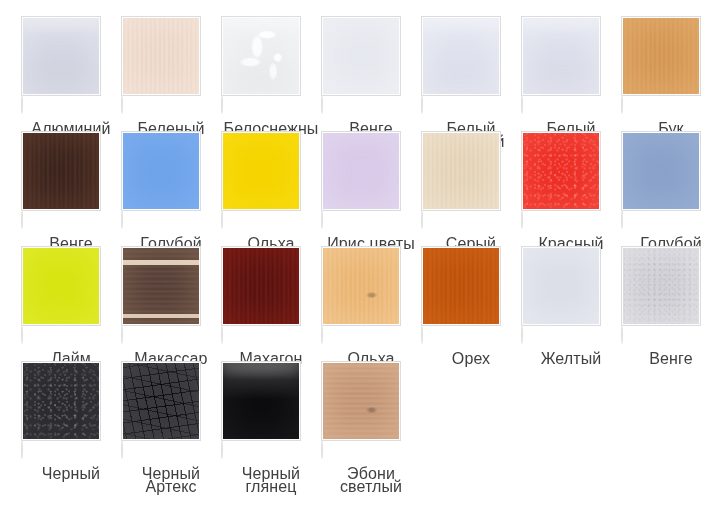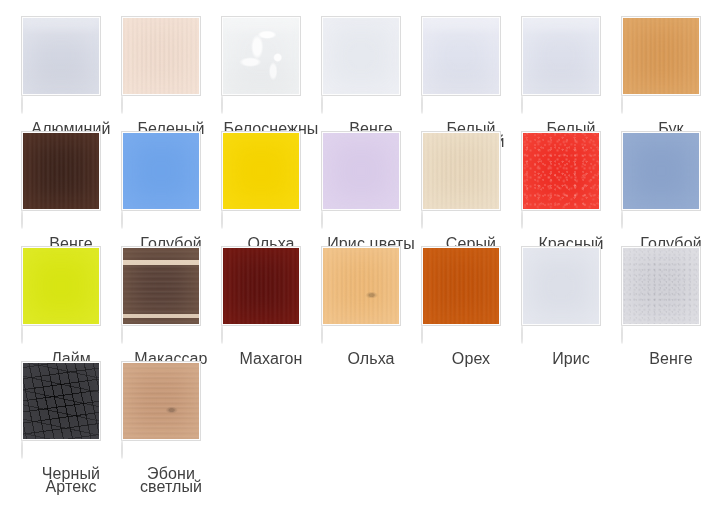--- a/index.html
+++ b/index.html
@@ -215,23 +215,29 @@
         <div class="swatch-tile tx-vgrain" style="background-color: rgb(94, 17, 14); box-shadow: rgba(142, 35, 24, 0.55) 0px 0px 26px 6px inset, rgba(94, 17, 14, 0.4) 0px 0px 8px 0px inset;"></div>
       </div><span class="swatch-radio"></span><span class="swatch-label">Махагон</span></div>
     <div class="swatch-card"><div class="swatch-tile-wrap">
         <div class="swatch-tile tx-vgrain tx-knot" style="background-color: rgb(238, 185, 119); box-shadow: rgba(246, 210, 162, 0.55) 0px 0px 26px 6px inset, rgba(238, 185, 119, 0.4) 0px 0px 8px 0px inset;"></div>
       </div><span class="swatch-radio"></span><span class="swatch-label">Ольха</span></div>
     <div class="swatch-card"><div class="swatch-tile-wrap">
         <div class="swatch-tile tx-vgrain" style="background-color: rgb(194, 83, 10); box-shadow: rgba(213, 105, 27, 0.55) 0px 0px 26px 6px inset, rgba(194, 83, 10, 0.4) 0px 0px 8px 0px inset;"></div>
       </div><span class="swatch-radio"></span><span class="swatch-label">Орех</span></div>
     <div class="swatch-card"><div class="swatch-tile-wrap">
         <div class="swatch-tile " style="background-color: rgb(220, 223, 232); box-shadow: rgba(239, 240, 246, 0.55) 0px 0px 26px 6px inset, rgba(220, 223, 232, 0.4) 0px 0px 8px 0px inset;"></div>
-      </div><span class="swatch-radio"></span><span class="swatch-label">Ирис</span></div>
+      </div><span class="swatch-radio"></span><span class="swatch-label">Желтый</span></div>
     <div class="swatch-card"><div class="swatch-tile-wrap">
         <div class="swatch-tile tx-metal" style="background-color: rgb(210, 210, 216); box-shadow: rgba(236, 236, 240, 0.55) 0px 0px 26px 6px inset, rgba(210, 210, 216, 0.4) 0px 0px 8px 0px inset;"></div>
       </div><span class="swatch-radio"></span><span class="swatch-label">Венге</span></div>
     <div class="swatch-card"><div class="swatch-tile-wrap">
+        <div class="swatch-tile tx-speckle" style="background-color: rgb(43, 43, 47); box-shadow: rgba(60, 60, 66, 0.55) 0px 0px 26px 6px inset, rgba(43, 43, 47, 0.4) 0px 0px 8px 0px inset;"></div>
+      </div><span class="swatch-radio"></span><span class="swatch-label">Черный</span></div>
+    <div class="swatch-card"><div class="swatch-tile-wrap">
         <div class="swatch-tile tx-cross" style="background-color: rgb(58, 58, 62); box-shadow: rgba(74, 74, 80, 0.55) 0px 0px 26px 6px inset, rgba(58, 58, 62, 0.4) 0px 0px 8px 0px inset;"></div>
       </div><span class="swatch-radio"></span><span class="swatch-label">Черный Артекс</span></div>
+    <div class="swatch-card"><div class="swatch-tile-wrap">
+        <div class="swatch-tile tx-gloss" style="background-color: rgb(13, 13, 15); box-shadow: rgba(36, 36, 40, 0.55) 0px 0px 26px 6px inset, rgba(13, 13, 15, 0.4) 0px 0px 8px 0px inset;"></div>
+      </div><span class="swatch-radio"></span><span class="swatch-label">Черный глянец</span></div>
     <div class="swatch-card"><div class="swatch-tile-wrap">
         <div class="swatch-tile tx-hgrain tx-knot" style="background-color: rgb(200, 154, 121); box-shadow: rgba(224, 187, 156, 0.55) 0px 0px 26px 6px inset, rgba(200, 154, 121, 0.4) 0px 0px 8px 0px inset;"></div>
       </div><span class="swatch-radio"></span><span class="swatch-label">Эбони светлый</span></div>
   </div>
 
 </body></html>

